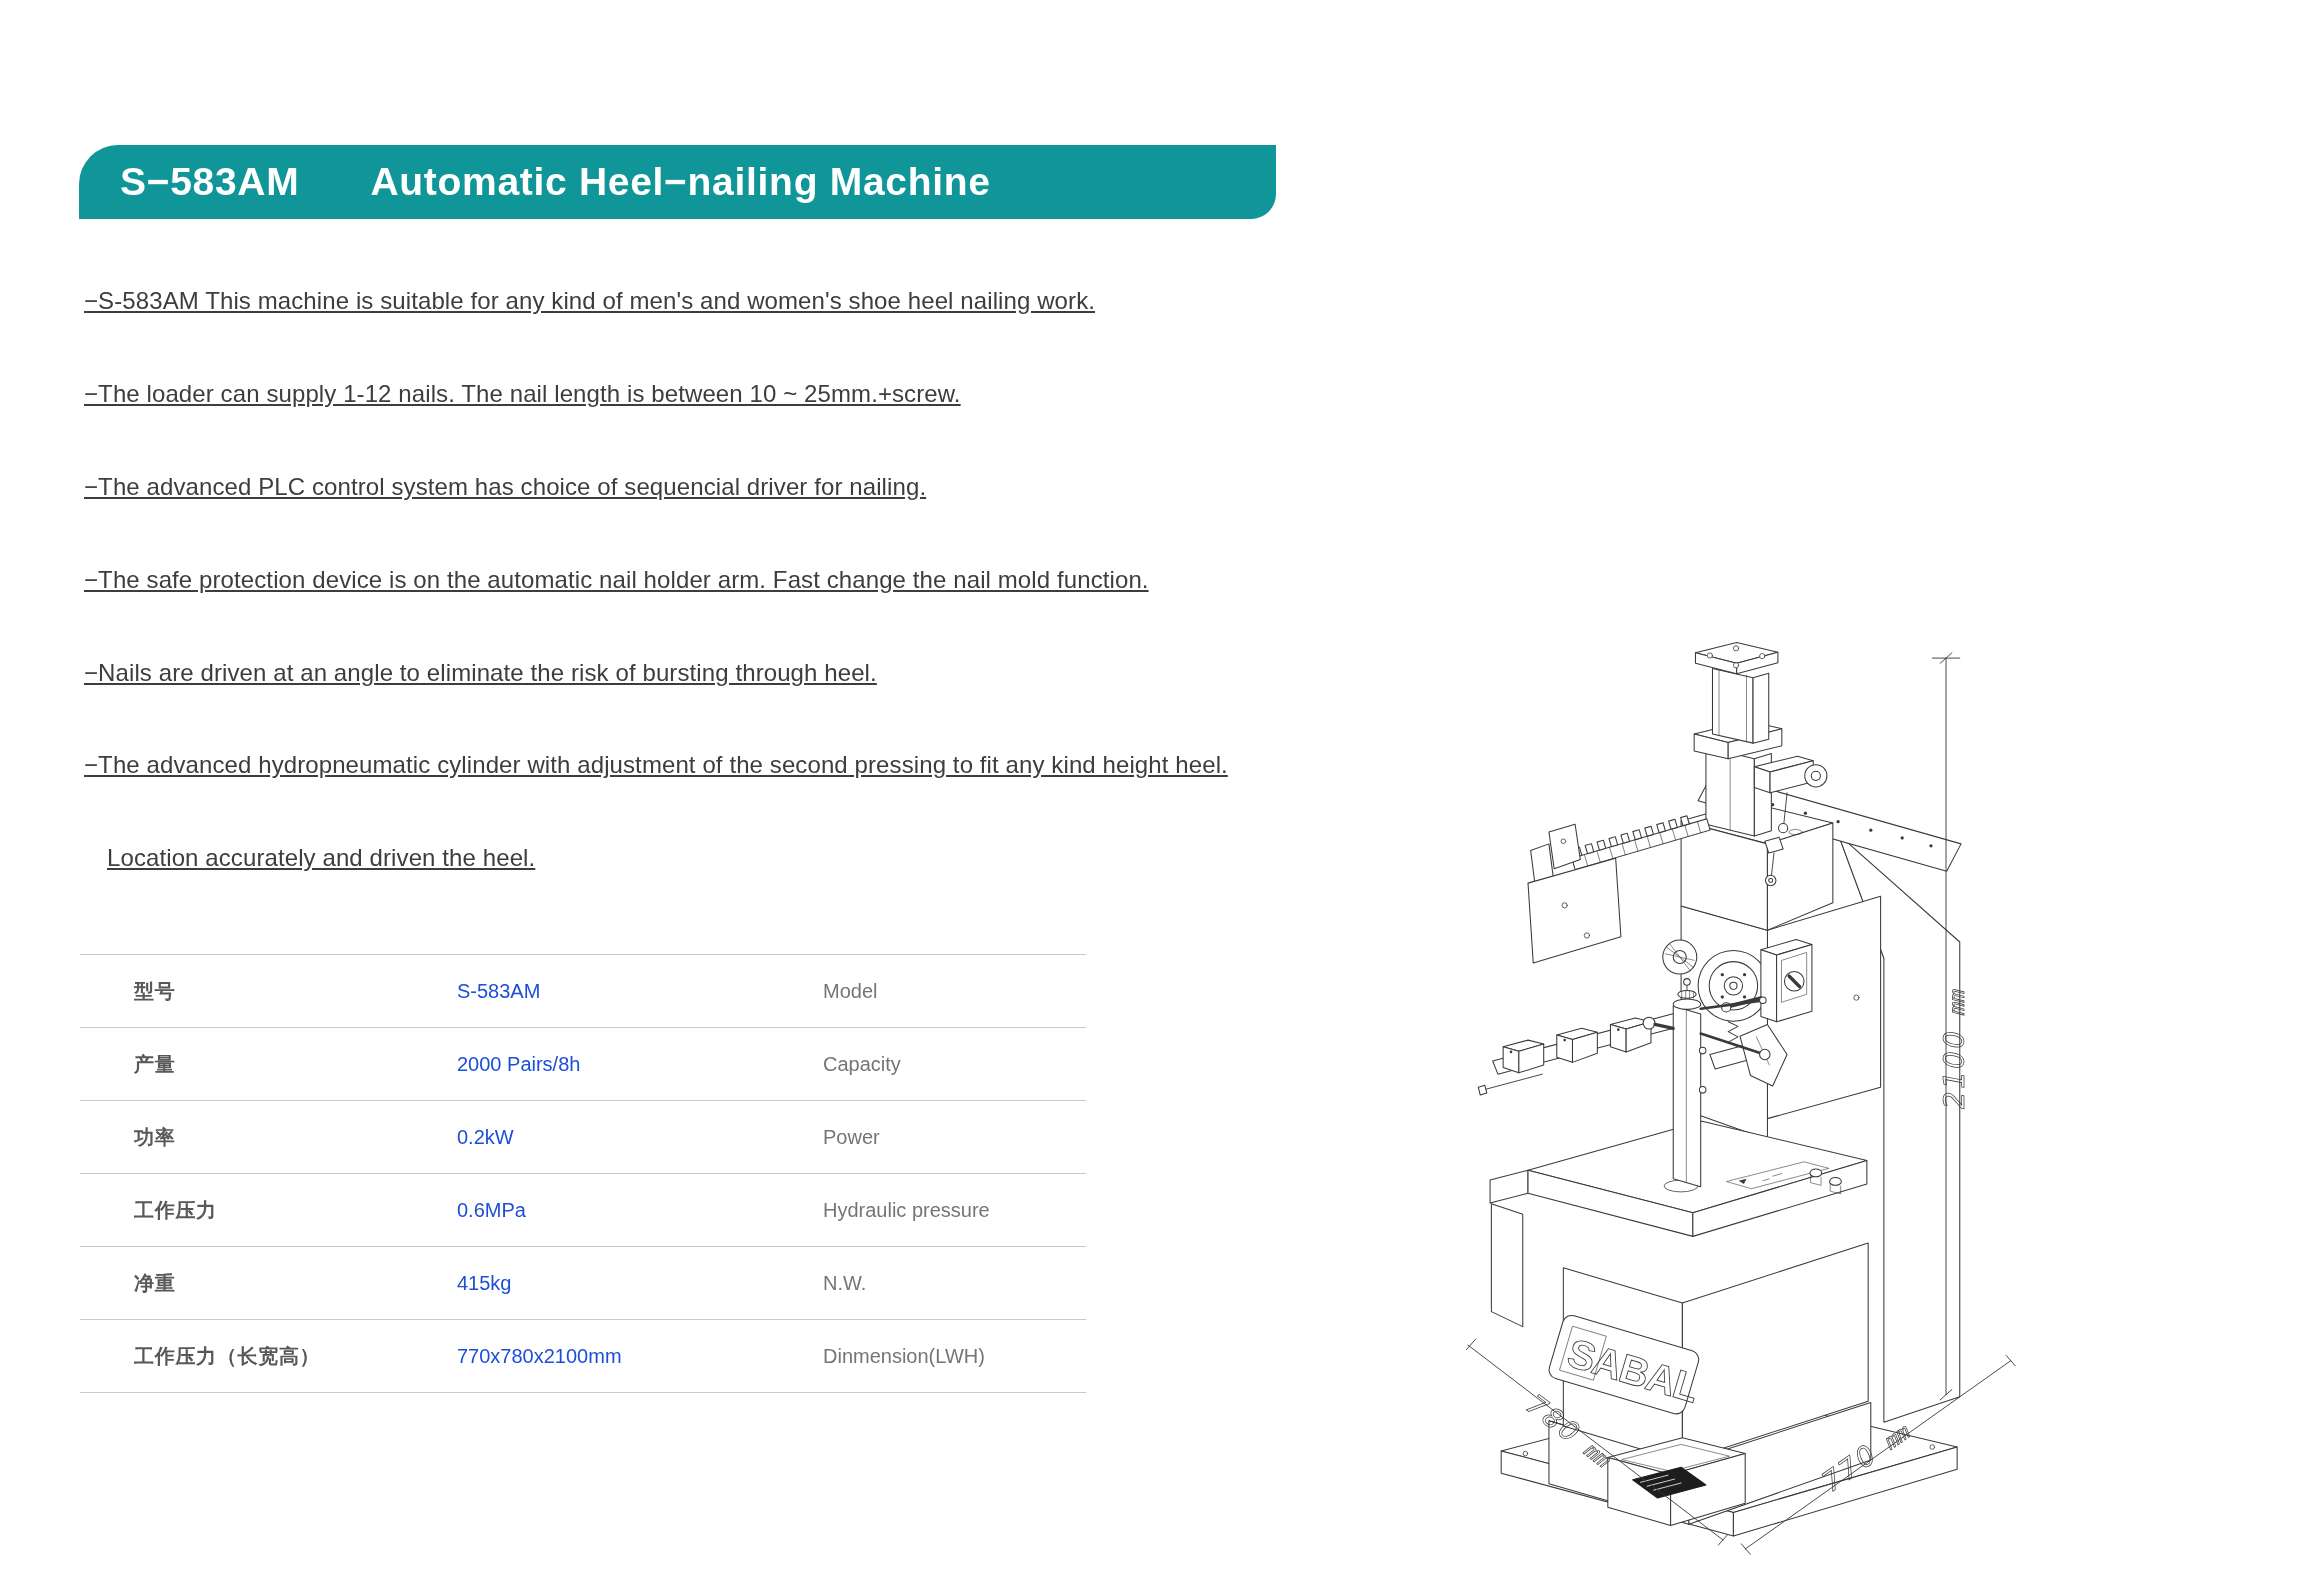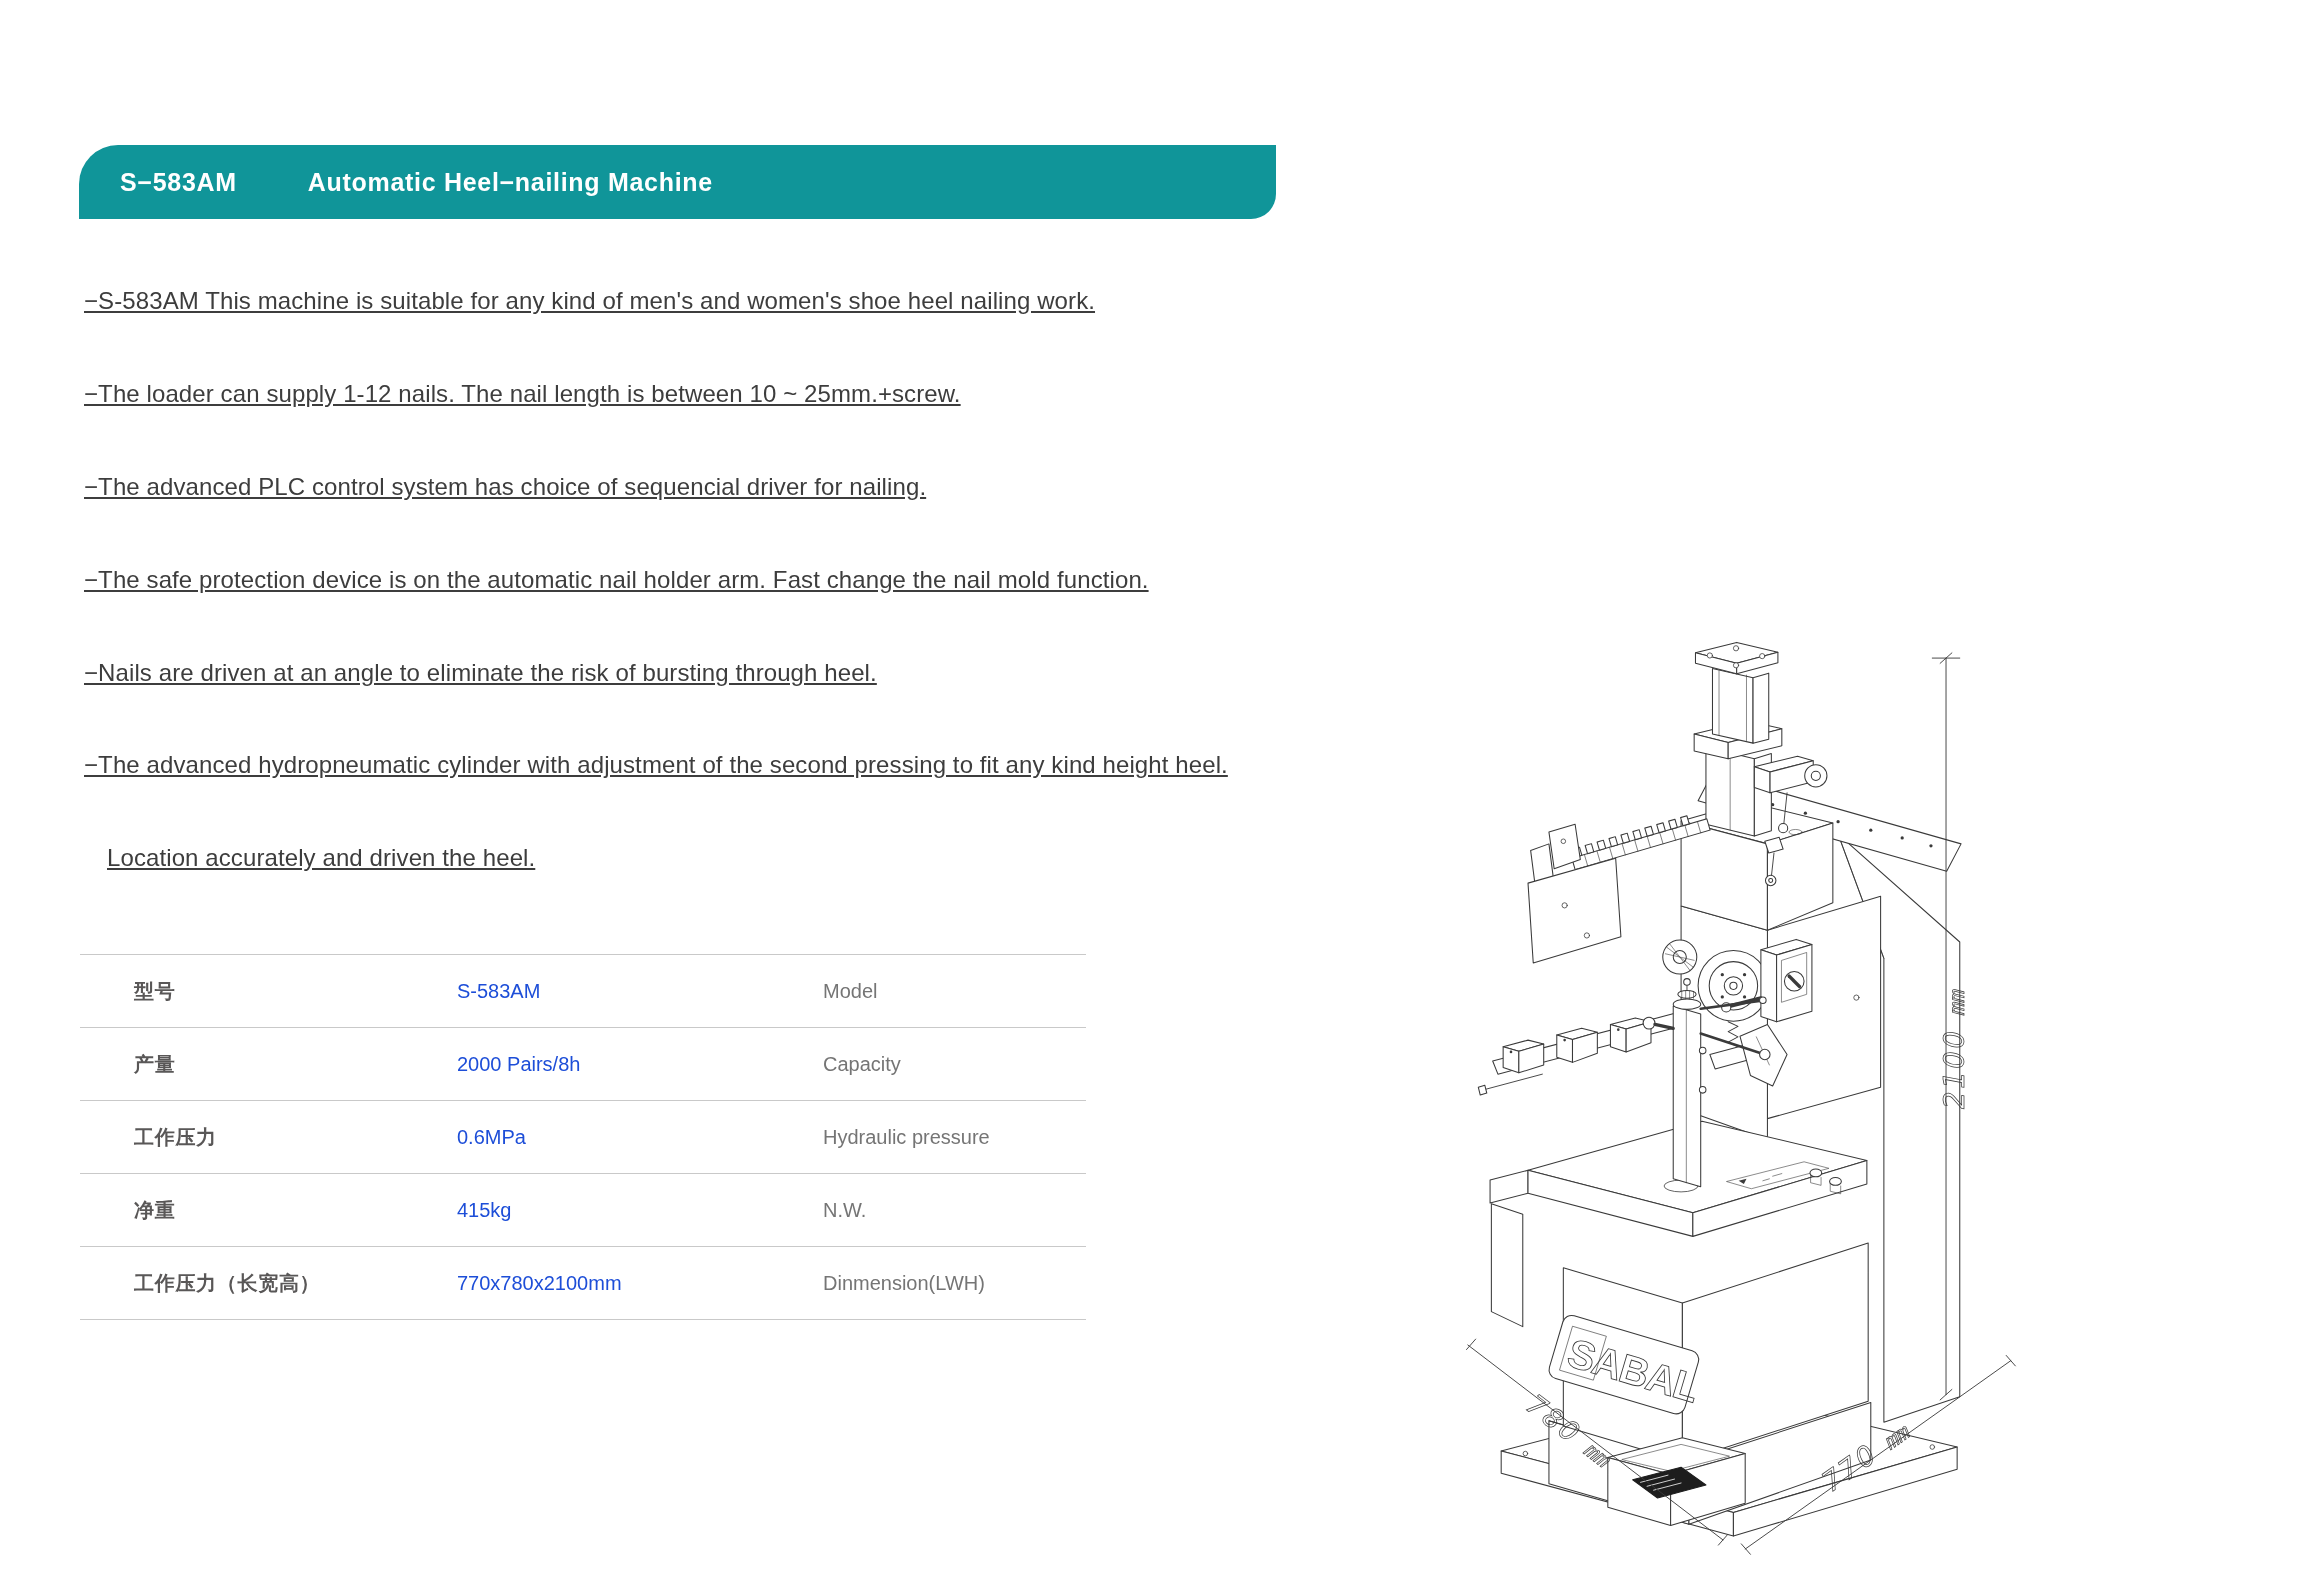--- a/index.html
+++ b/index.html
@@ -6,21 +6,21 @@
   body{
     width:2319px;height:1575px;position:relative;overflow:hidden;
     background:#ffffff;
     font-family:"Liberation Sans","DejaVu Sans",sans-serif;
   }
   
   .banner{
     position:absolute;left:79px;top:145px;width:1197px;height:74px;
     background:#109599;border-radius:39px 0 25px 0;
     display:flex;align-items:center;color:#ffffff;
-    font-weight:bold;font-size:25px;letter-spacing:0.7px;white-space:nowrap;
+    font-weight:bold;font-size:39px;letter-spacing:0.7px;white-space:nowrap;
   }
   .banner .model{margin-left:41px;}
   .banner .title{margin-left:71px;}
   
   .feature{
     position:absolute;left:84px;font-size:24px;line-height:29px;
     color:#3d3d3d;white-space:nowrap;letter-spacing:0.1px;text-decoration:underline;
   }
   
   .spec{
@@ -70,20 +70,25 @@
 <div class="spec">
   <div class="spec-row">
     <span class="cell-cn">型号</span>
     <span class="cell-val">S-583AM</span>
     <span class="cell-en">Model</span>
   </div>
   <div class="spec-row">
     <span class="cell-cn">产量</span>
     <span class="cell-val">2000 Pairs/8h</span>
     <span class="cell-en">Capacity</span>
+  </div>
+  <div class="spec-row">
+    <span class="cell-cn">功率</span>
+    <span class="cell-val">0.2kW</span>
+    <span class="cell-en">Power</span>
   </div>
   <div class="spec-row">
     <span class="cell-cn">工作压力</span>
     <span class="cell-val">0.6MPa</span>
     <span class="cell-en">Hydraulic pressure</span>
   </div>
   <div class="spec-row">
     <span class="cell-cn">净重</span>
     <span class="cell-val">415kg</span>
     <span class="cell-en">N.W.</span>

